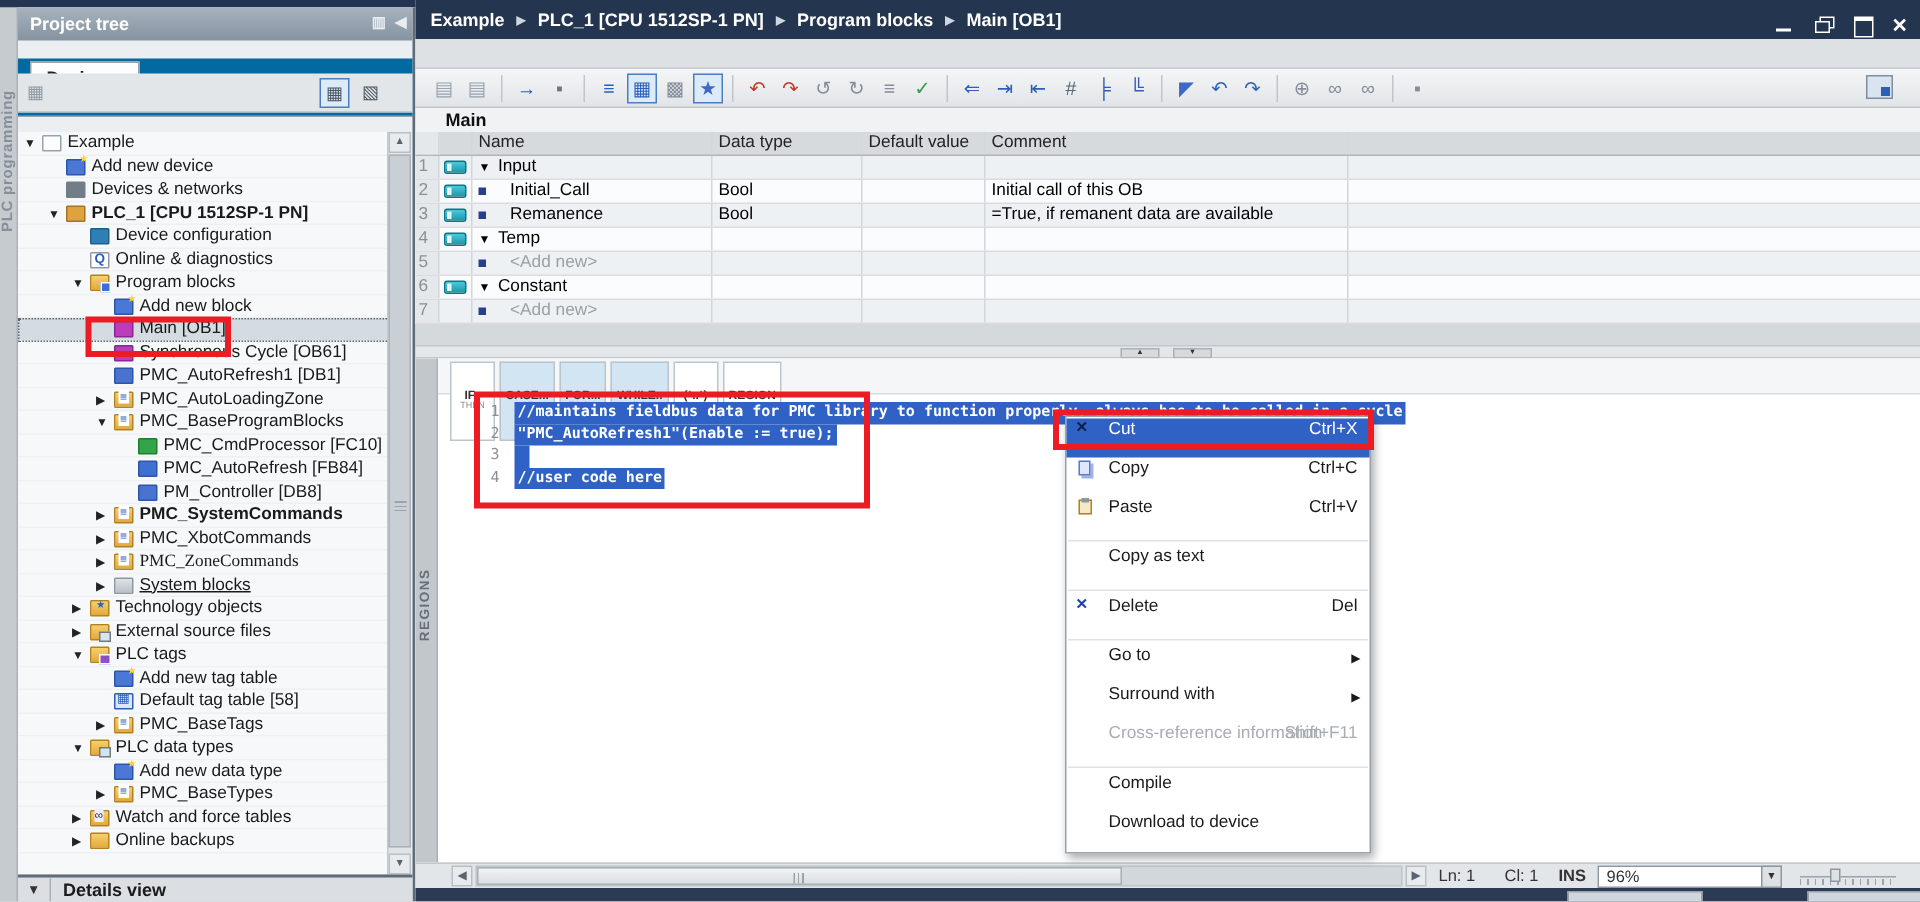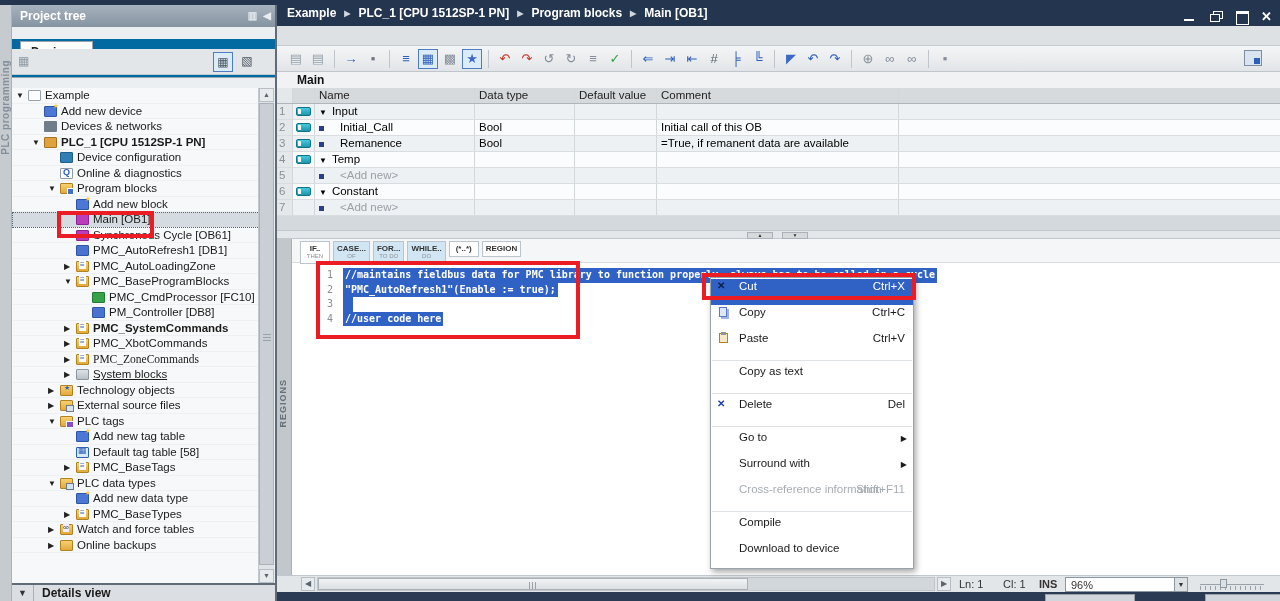--- a/index.html
+++ b/index.html
@@ -127,21 +127,21 @@
   #gap-row { position:absolute; left:0; top:216px; width:100%; height:14px; background:#d3d9dd; }
   #splitter { position:absolute; left:0; top:230px; width:100%; height:9px; background:#e4e7ea; border-top:1px solid #c2c8cd; border-bottom:1px solid #c2c8cd; }
   .split-btn { position:absolute; top:1px; width:26px; height:7px; background:#d6dadd; border:1px solid #aab1b8; font-size:5px; line-height:5px; text-align:center; color:#333; }
 
   
   #editor { position:absolute; left:0; top:239px; width:100%; height:336px; background:#fff; }
   #regions-strip { position:absolute; left:0; top:0; width:15px; height:336px; background:#c2c7cb; border-right:1px solid #aab1b7; }
   #regions-strip .vlabel { position:absolute; top:140px; left:1px; color:#667078; font-size:9px; font-weight:bold;
      writing-mode:vertical-rl; transform:rotate(180deg); letter-spacing:1px; }
   #snippet-row { position:absolute; left:15px; top:0; right:0; height:24px; background:#f4f6f7; border-bottom:1px solid #d9dde0; display:flex; align-items:flex-start; padding:2px 0 0 8px; gap:3px; }
-  .snip { min-width:30px; padding:3px 3px; border:1px solid #b9c4cd; background:#fff; text-align:center; }
+  .snip { min-width:30px; padding:18px 3px; border:1px solid #b9c4cd; background:#fff; text-align:center; }
   .snip.blue { background:#d2e5f3; }
   .snip .l1 { font-size:8px; font-weight:bold; color:#333; line-height:8px; }
   .snip .l2 { font-size:6px; color:#8a9096; line-height:7px; }
 
   #code { position:absolute; left:15px; top:29px; right:0; bottom:0; font-family:"DejaVu Sans Mono", monospace; font-size:10px; font-weight:bold; }
   .cline { position:relative; height:14.5px; line-height:14.5px; white-space:pre; }
   .cline .lnum { position:absolute; left:25px; width:16px; text-align:right; color:#8a9096; font-weight:normal; }
   .cline .ctext { position:absolute; left:51px; }
   .cline .ctext.sel { background:#2f62c4; color:#fff; padding:0 2px; }
 
@@ -269,20 +269,24 @@
           <span class="tlabel" style="left: 81px;">PMC_AutoLoadingZone</span>
         </div>
         <div class="trow">
           <span class="arrow" style="left: 52px;">▼</span>
           <span class="ti ti-group" style="left: 64px;"></span>
           <span class="tlabel" style="left: 81px;">PMC_BaseProgramBlocks</span>
         </div>
         <div class="trow">
           <span class="ti ti-fc" style="left: 80px;"></span>
           <span class="tlabel" style="left: 97px;">PMC_CmdProcessor [FC10]</span>
+        </div>
+        <div class="trow">
+          <span class="ti ti-fb" style="left: 80px;"></span>
+          <span class="tlabel" style="left: 97px;">PMC_AutoRefresh [FB84]</span>
         </div>
         <div class="trow">
           <span class="ti ti-db" style="left: 80px;"></span>
           <span class="tlabel" style="left: 97px;">PM_Controller [DB8]</span>
         </div>
         <div class="trow">
           <span class="arrow" style="left: 52px;">▶</span>
           <span class="ti ti-group" style="left: 64px;"></span>
           <span class="tlabel" style="left: 81px; font-weight: bold;">PMC_SystemCommands</span>
         </div>

